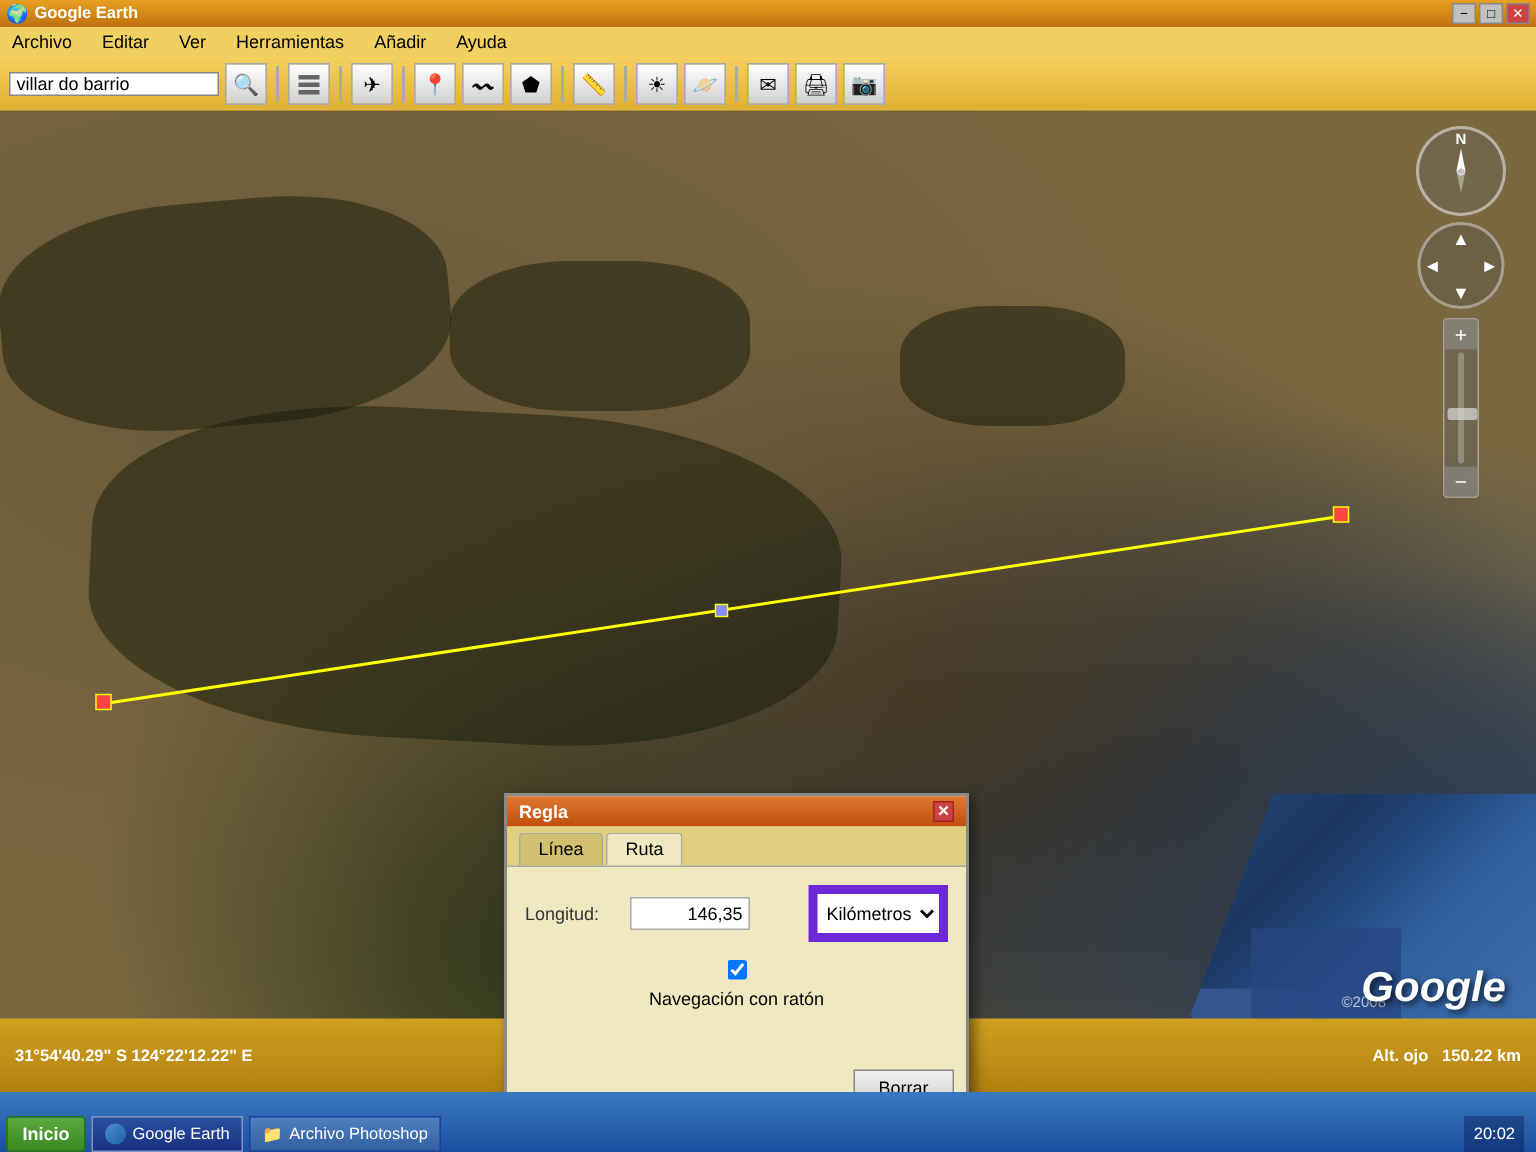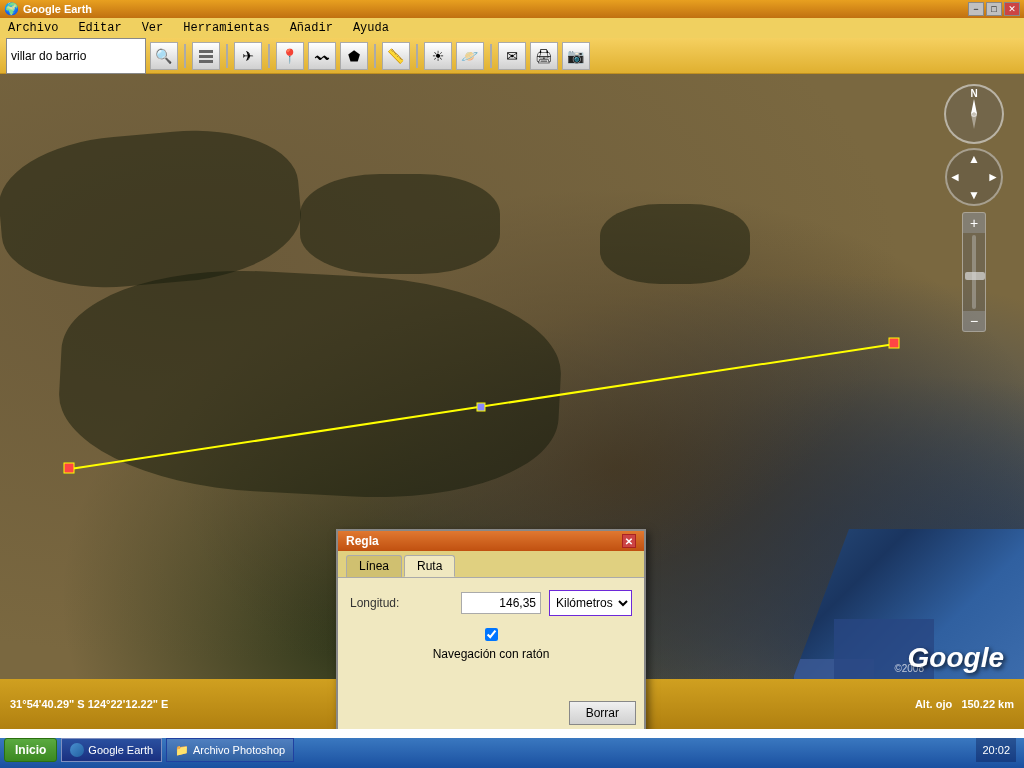--- a/index.html
+++ b/index.html
@@ -48,37 +48,36 @@
       background: #f0d060;
       display: flex;
       align-items: center;
       padding: 0 4px;
       gap: 12px;
       font-size: 12px;
     }
     .menu-item {
       cursor: pointer;
       padding: 1px 4px;
-      font-family: Liberation Mono, monospace;
     }
 
     
     #toolbar {
       width: 100%;
       height: 36px;
       background: linear-gradient(to bottom, #f5d060, #e0b030);
       display: flex;
       align-items: center;
       padding: 2px 6px;
       gap: 4px;
       border-bottom: 1px solid #c09020;
     }
     #search-box {
       width: 140px;
-      height: 36px;
+      height: 16px;
       border: 1px solid #888;
       padding: 2px 4px;
       font-size: 12px;
       background: white;
     }
     .toolbar-btn {
       height: 28px;
       min-width: 28px;
       background: linear-gradient(to bottom, #ffffff, #d0d0d0);
       border: 1px solid #aaa;
@@ -345,25 +344,26 @@
     }
     .dialog-input {
       width: 80px;
       height: 22px;
       border: 1px solid #aaa;
       background: white;
       padding: 2px 4px;
       font-size: 12px;
     }
     .dialog-select {
-      height: 26px;
-      border: 1px solid #6d28d9;
+      height: 38px;
+      border: 6px solid #6d28d9;
       background: white;
       padding: 1px 2px;
       font-size: 12px;
+      margin-left: 31px;
     }
     .checkbox-row {
       display: flex;
       align-items: center;
       gap: 6px;
       margin-bottom: 24px;
       flex-direction: column;
     }
     .dialog-btn {
       padding: 4px 16px;
@@ -377,24 +377,24 @@
       justify-content: flex-end;
       padding: 4px 8px 8px;
     }
 
     
     #taskbar {
       position: fixed;
       bottom: 0;
       left: 0;
       width: 1024px;
-      height: 30px;
+      height: 40px;
       background: linear-gradient(to bottom, #3a78c0, #1a50a0);
       display: flex;
-      align-items: flex-start;
+      align-items: flex-end;
       padding: 0 4px;
       gap: 4px;
       z-index: 100;
     }
     .taskbar-start {
       height: 24px;
       padding: 0 10px;
       background: linear-gradient(to bottom, #5aaa40, #3a8820);
       border: 1px solid #2a7010;
       border-radius: 3px;

